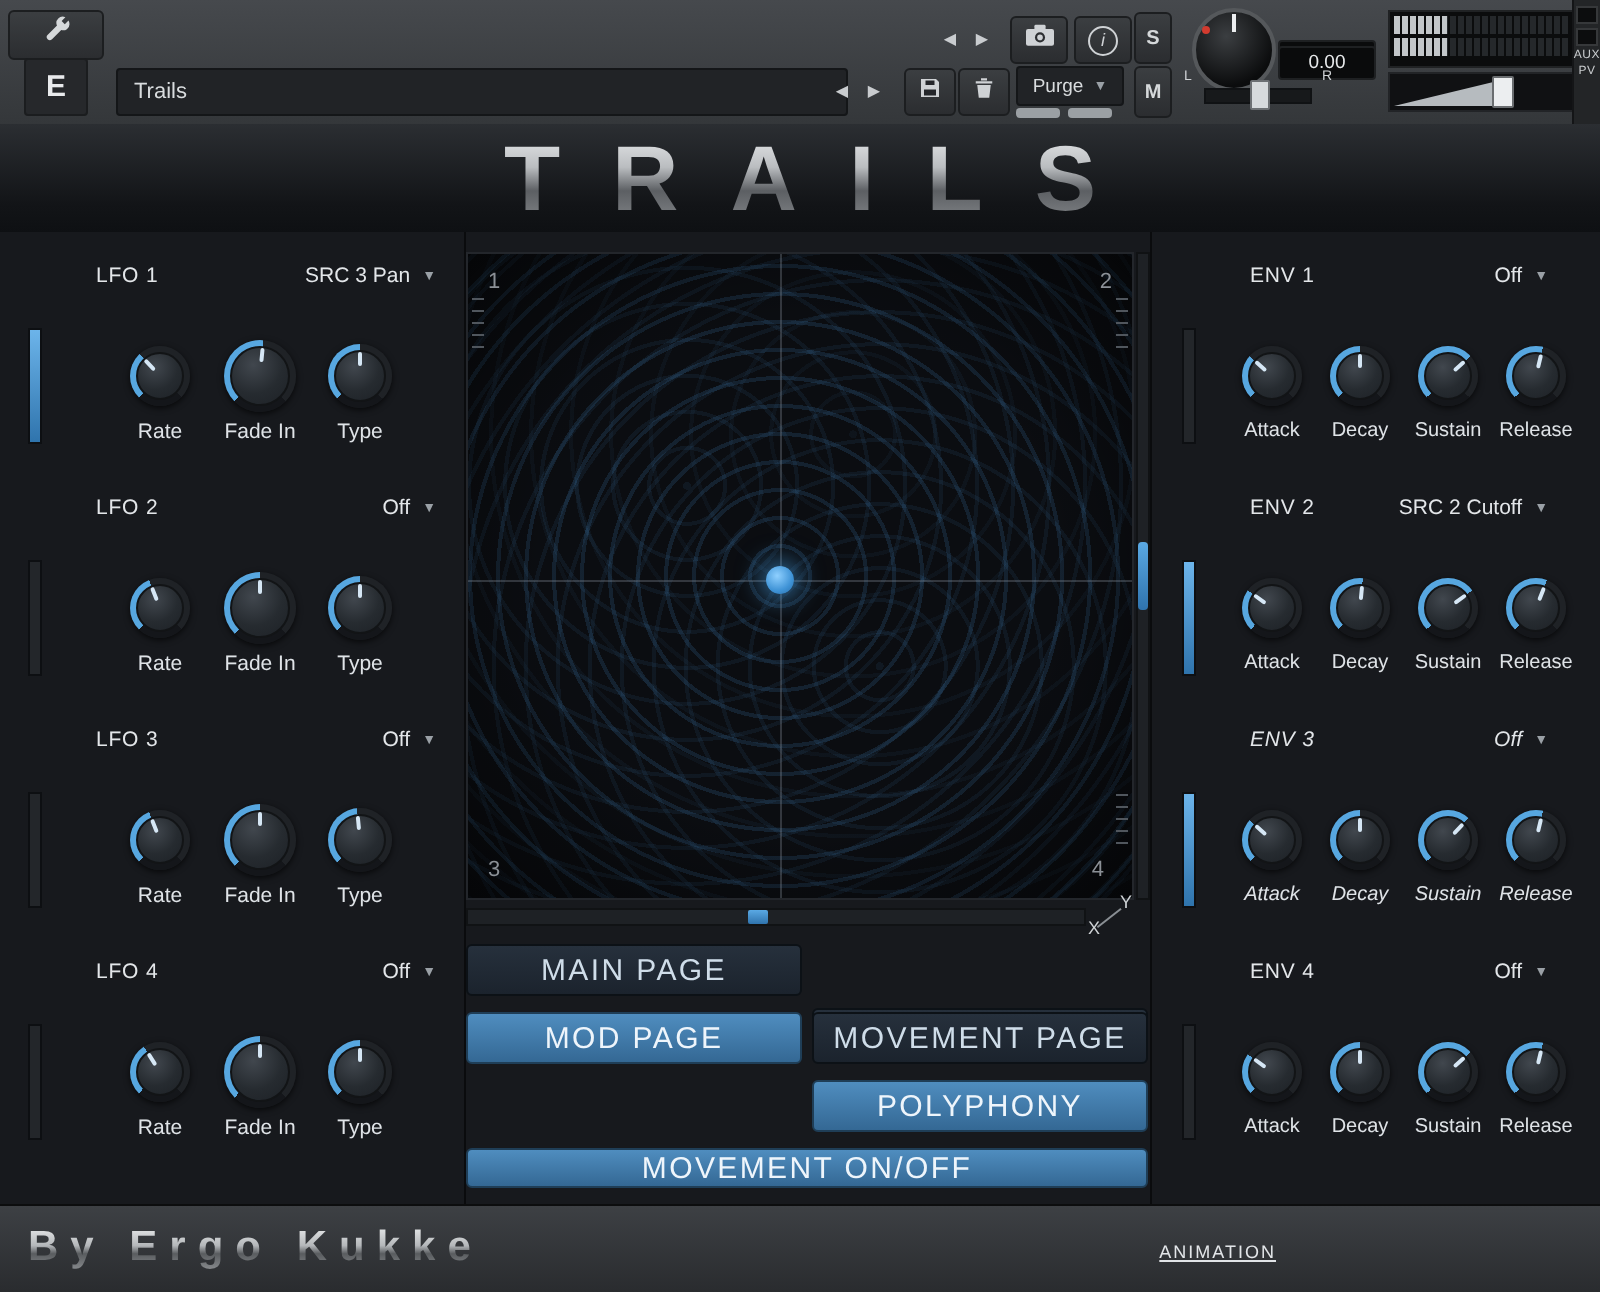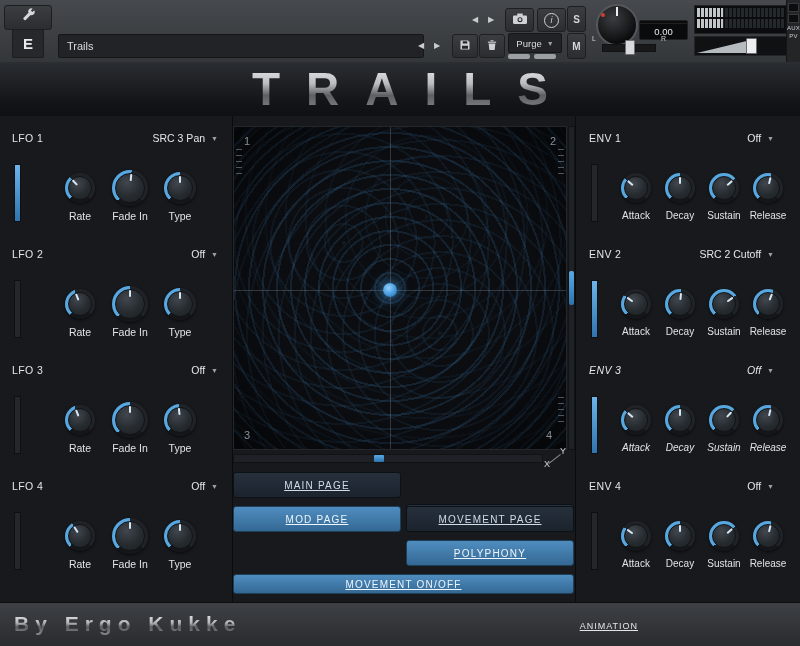--- a/index.html
+++ b/index.html
@@ -54,21 +54,21 @@
   .logo{font-size:46px;font-weight:bold;letter-spacing:26px;padding-left:26px;
         background:linear-gradient(#f2f3f4,#babdc0 40%,#5c5f63 62%,#8d9093);
         -webkit-background-clip:text;background-clip:text;color:transparent;}
 
   
   .main{position:absolute;left:0;top:116px;width:800px;height:486px;background:#17191d;}
   .vdiv{position:absolute;top:0;width:1px;height:486px;background:#0a0b0d;}
 
   .panel{position:absolute;top:0;height:486px;}
   .sec{position:absolute;left:0;width:100%;height:112px;}
-  .sec-title{position:absolute;top:6px;font-size:10.5px;color:#e3e6e9;letter-spacing:0.4px;}
+  .sec-title{position:absolute;top:6px;font-size:10.5px;color:#e3e6e9;letter-spacing:0.4px;margin-left:36px;}
   .sec-select{position:absolute;top:6px;font-size:10.5px;color:#e3e6e9;display:flex;align-items:center;gap:6px;cursor:pointer;}
   .mod-bar{position:absolute;width:5px;height:56px;top:38px;background:#23262a;border:1px solid #0d0f12;}
   .mod-bar.on{background:linear-gradient(#6cb4ea,#2f74ad);}
 
   .knob{position:absolute;border-radius:50%;cursor:pointer;
         background:conic-gradient(from 225deg,#57a7e0 0deg,#57a7e0 calc(var(--pct,0.5)*270deg),
                    #1f2226 calc(var(--pct,0.5)*270deg) 270deg,#14161a 270deg 360deg);
         box-shadow:0 1px 3px rgba(0,0,0,.7);}
   .knob .face{position:absolute;inset:3px;border-radius:50%;border:1px solid #121416;
         background:radial-gradient(circle at 38% 30%,#41474e,#262b30 55%,#1d2126);}
@@ -102,22 +102,22 @@
   .hslider{position:absolute;left:1px;top:338px;width:308px;height:7px;background:#1e2125;border:1px solid #101214;cursor:pointer;}
   .hslider .hh{position:absolute;top:0;width:10px;height:100%;transform:translateX(-50%);
     background:linear-gradient(#5aa9e4,#2f73ad);border-radius:1px;}
   .axis-corner{position:absolute;left:314px;top:332px;width:20px;height:20px;font-size:9px;color:#cfd3d6;}
   .axis-corner .ay{position:absolute;right:0;top:-2px;}
   .axis-corner .ax{position:absolute;left:-2px;bottom:-1px;}
   .axis-corner .diag{position:absolute;left:3px;bottom:4px;width:15px;height:1px;background:#8a8f94;
     transform:rotate(-38deg);transform-origin:left bottom;}
 
   .page-btn{position:absolute;height:26px;display:flex;align-items:center;justify-content:center;cursor:pointer;
-    font-size:10px;letter-spacing:1.2px;color:#cfdde9;
-    background:linear-gradient(#26303c,#1b232d);border:1px solid #0c1116;border-radius:3px;box-sizing:border-box;text-decoration:underline;}
+    font-size:15px;letter-spacing:1.2px;color:#cfdde9;
+    background:linear-gradient(#26303c,#1b232d);border:1px solid #0c1116;border-radius:3px;box-sizing:border-box;}
   .page-btn.active{background:linear-gradient(#4f8dbf,#346894);color:#eef5fb;border-color:#1f3e57;}
 
   
   .footer{position:absolute;left:0;top:602px;width:800px;height:44px;
     background:linear-gradient(#3d4044,#292b2e);border-top:1px solid #0c0d0e;}
   .credit{position:absolute;left:14px;top:9px;font-size:21px;font-weight:bold;letter-spacing:6px;
     background:linear-gradient(#edeff0,#b4b7ba 45%,#595c5f 62%,#8e9194);
     -webkit-background-clip:text;background-clip:text;color:transparent;}
   .anim-label{position:absolute;right:162px;top:18px;font-size:9px;letter-spacing:1px;color:#e2e5e8;text-decoration:underline;}
   .anim-drop{position:absolute;right:12px;top:12px;width:142px;height:21px;background:#0d0e10;

